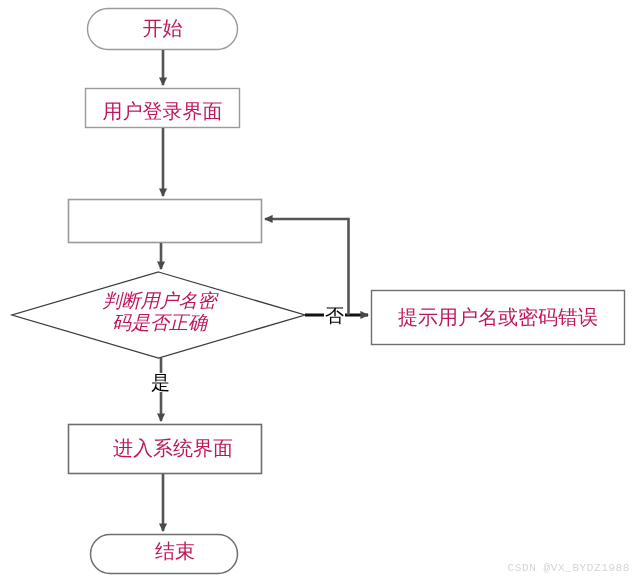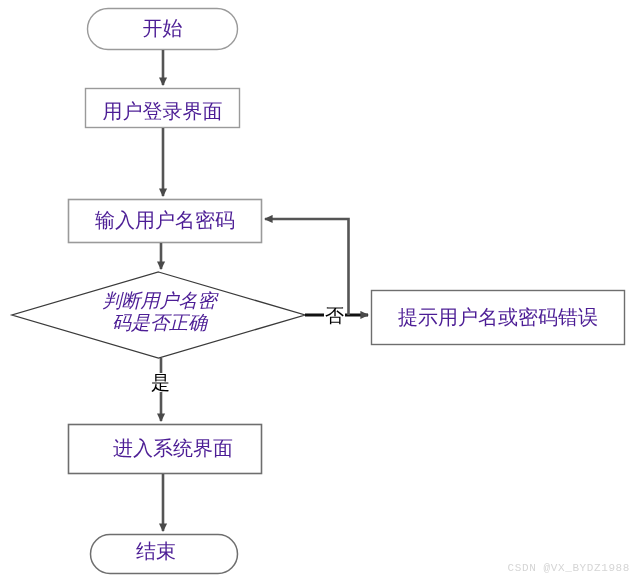--- a/index.html
+++ b/index.html
@@ -23,21 +23,21 @@
     top: 0;
     width: 638px;
     height: 581px;
   }
   .node-label {
     position: absolute;
     display: flex;
     align-items: center;
     justify-content: center;
     text-align: center;
-    color: #4c1d95;
+    color: #be185d;
     font-family: "Liberation Serif", "DejaVu Serif", serif;
     font-size: 20px;
     line-height: 1.18;
     white-space: pre-line;
     pointer-events: none;
   }
   .edge-label {
     position: absolute;
     color: #000000;
     font-family: "Liberation Serif", "DejaVu Serif", serif;
@@ -95,30 +95,29 @@
 
     <line x1="161" y1="358" x2="161" y2="421" stroke="#555555" stroke-width="2.6" marker-end="url(#arrowhead)"></line>
 
     <line x1="163" y1="474" x2="163" y2="531" stroke="#555555" stroke-width="2.6" marker-end="url(#arrowhead)"></line>
   </svg>
 
   <div class="node-label" style="left:87px; top:8px; width:151px; height:42px;">开始</div>
 
   <div class="node-label" style="left:85px; top:88px; width:155px; height:48px;">用户登录界面</div>
 
-  <div class="node-label" style="left:68px; top:199px; width:194px; height:44px;">输入用户名密码</div>
 
   <div class="node-label" style="left:62px; top:274px; width:195px; height:76px; font-size:19px;font-style:italic;">判断用户名密
 码是否正确</div>
 
   <div class="node-label" style="left:371px; top:290px; width:254px; height:55px;">提示用户名或密码错误</div>
 
   <div class="node-label" style="left:68px; top:424px; width:194px; height:50px;margin-left:8px;">进入系统界面</div>
 
-  <div class="node-label" style="left:82px; top:534px; width:148px; height:36px;">结束</div>
+  <div class="node-label" style="left:101px; top:534px; width:148px; height:36px;">结束</div>
 
   <div class="edge-label" style="left:324px; top:306px;">否</div>
 
   <div class="edge-label" style="left:150px; top:373px;">是</div>
 
   <div id="watermark">CSDN @VX_BYDZ1988</div>
 
 </div>
 
 </body></html>

